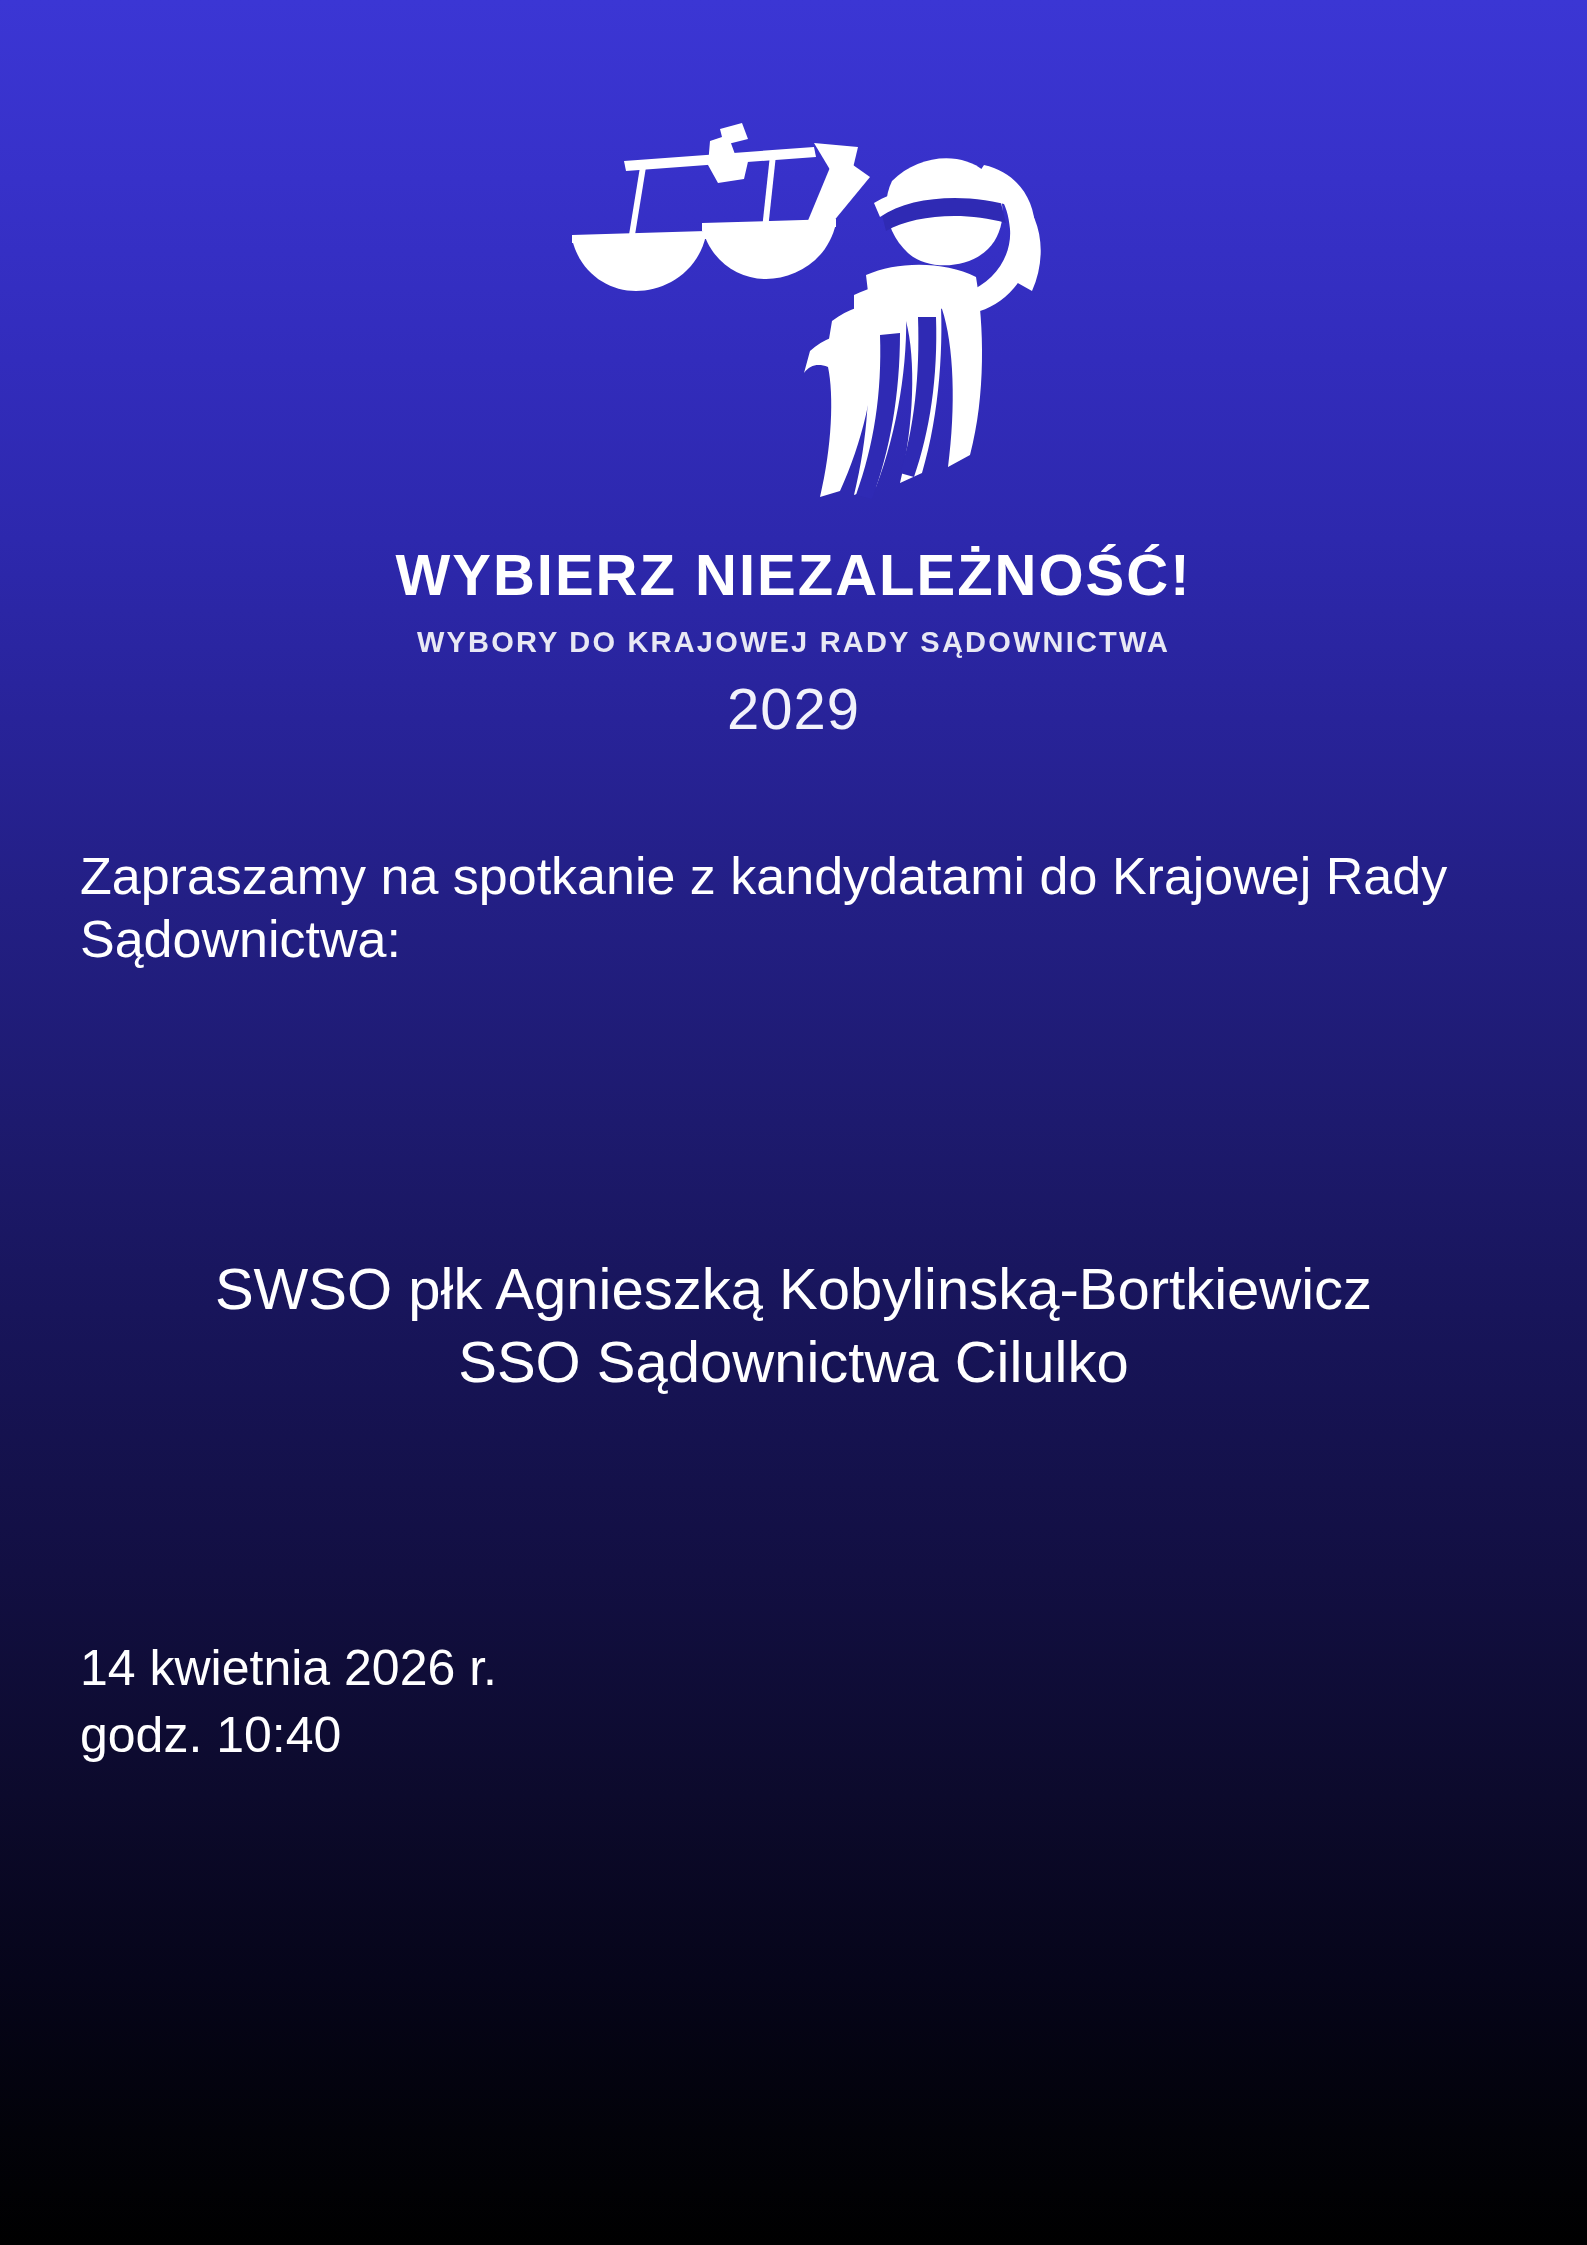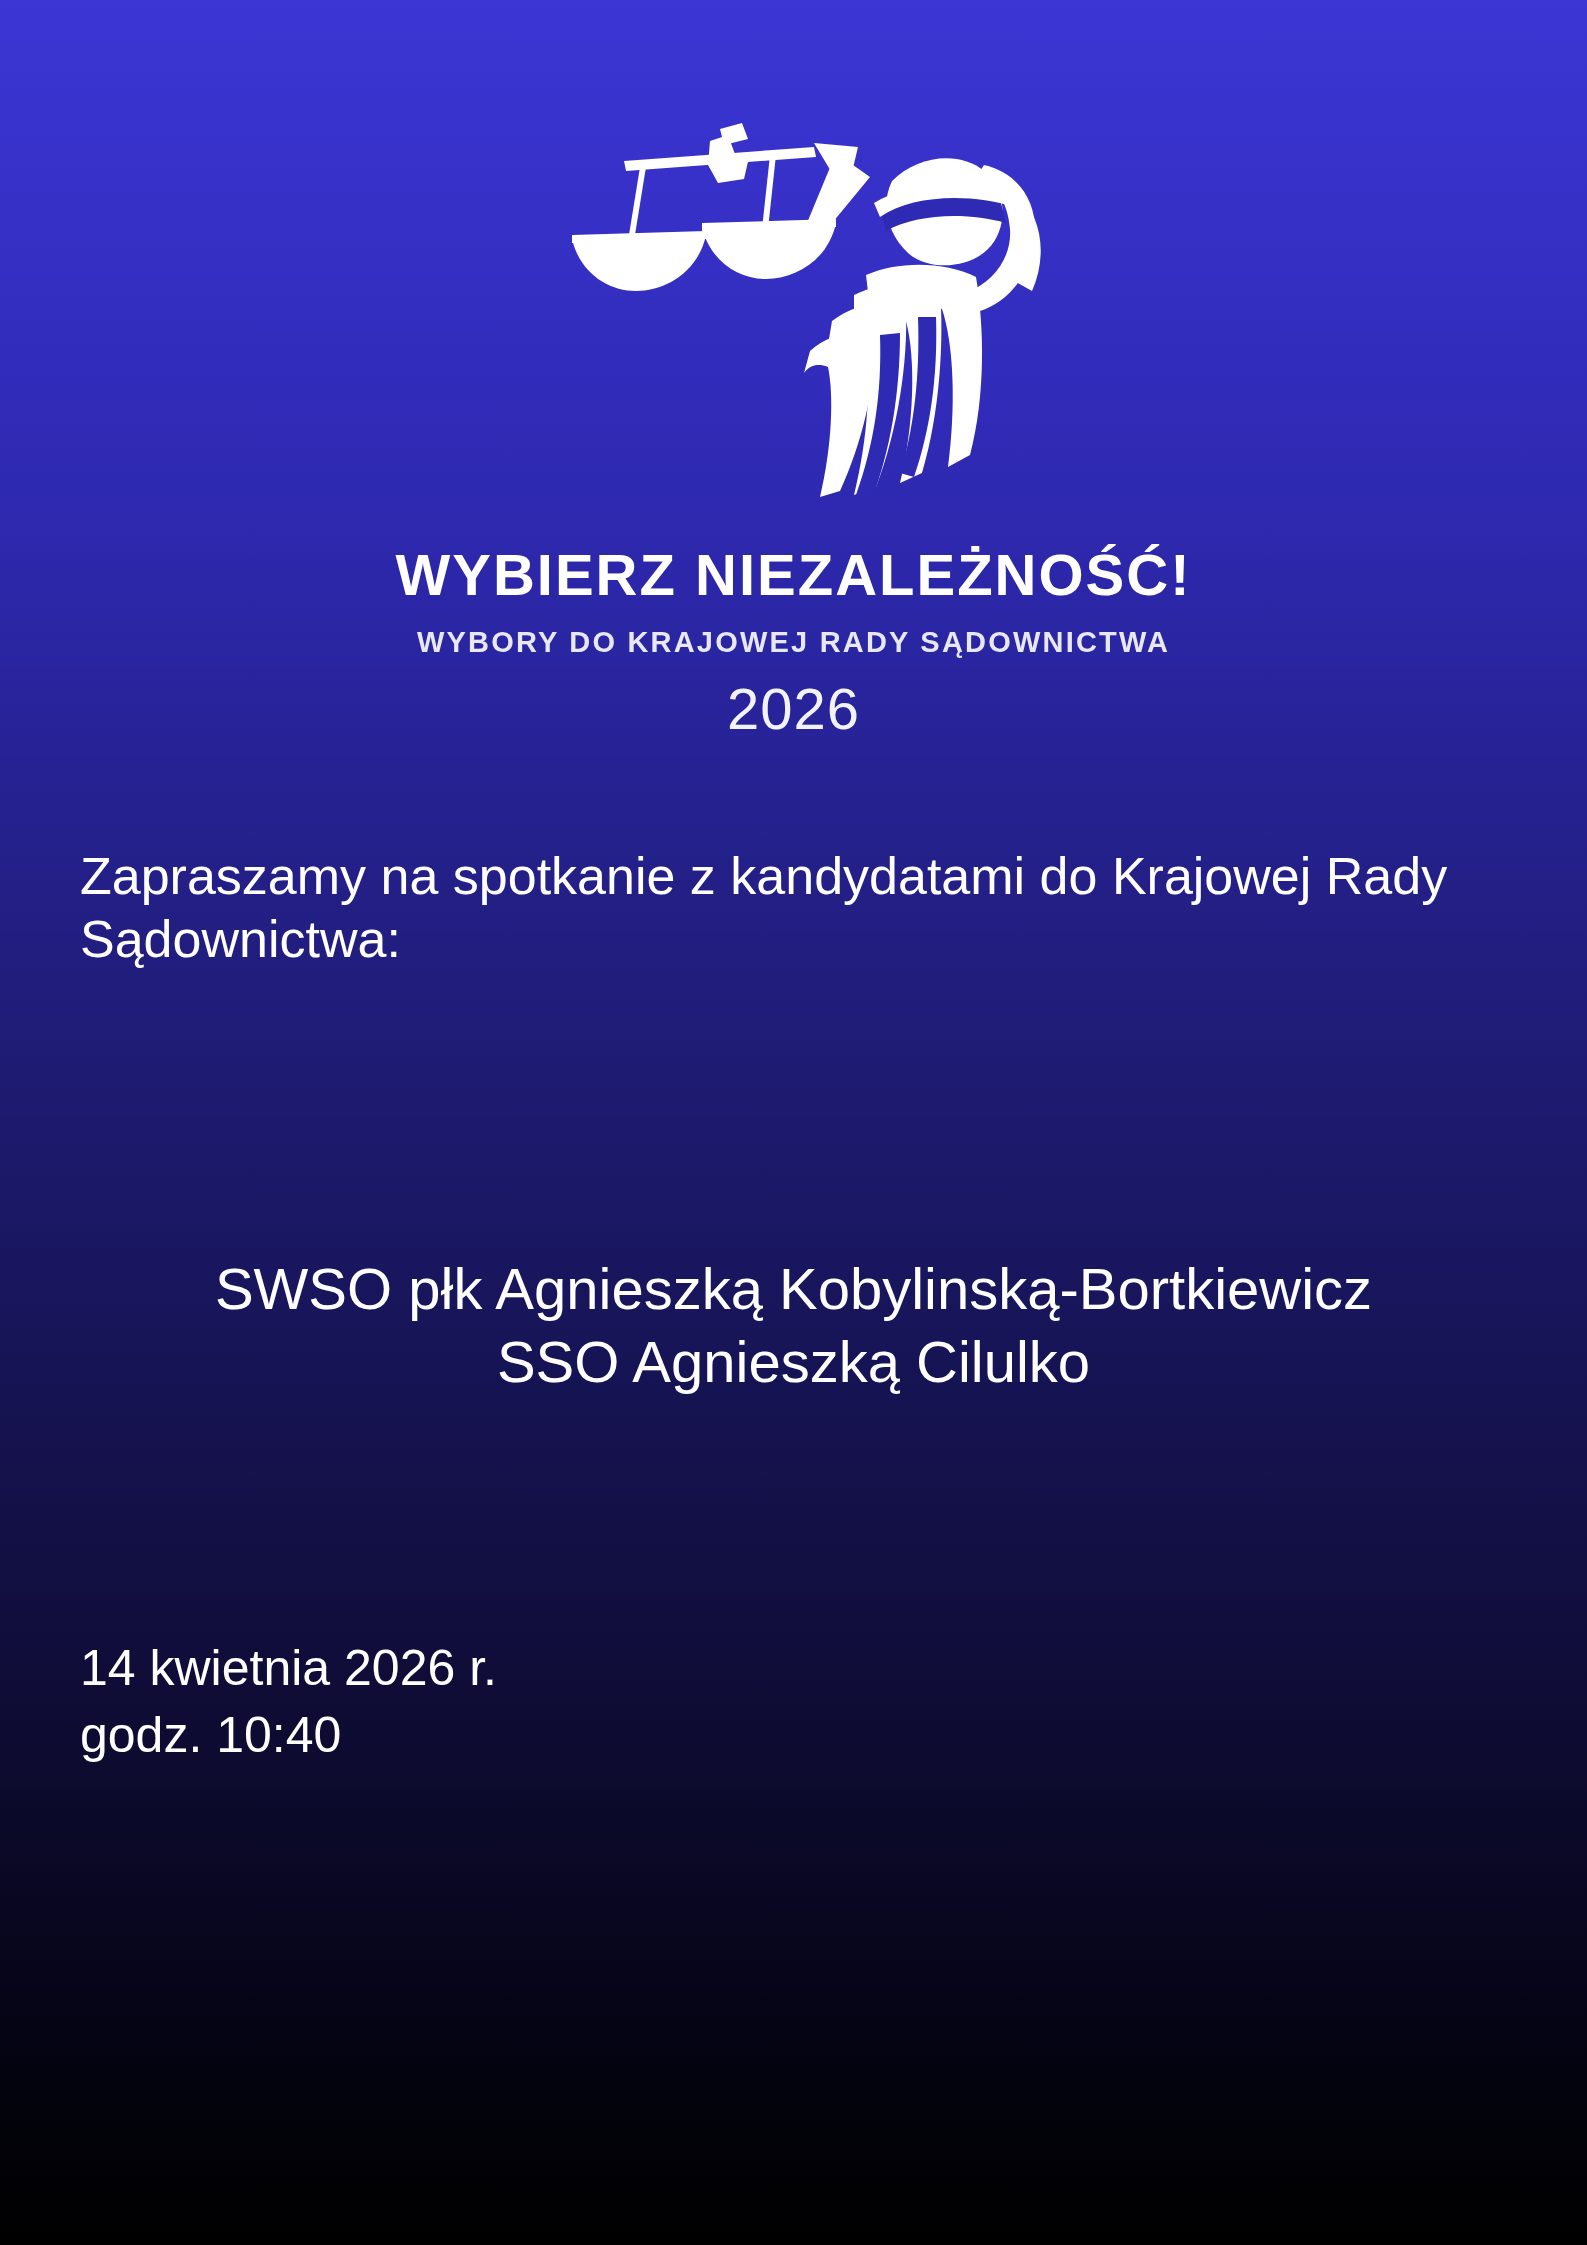--- a/index.html
+++ b/index.html
@@ -155,31 +155,31 @@
         <path d="M318 226 C342 208 370 204 392 212 C394 268 384 334 362 392 L340 400 C354 344 358 282 350 246 C336 240 324 240 314 250 Z"></path>
         <path d="M296 256 C316 238 342 234 360 242 C362 292 348 348 326 396 L306 402 C318 352 320 300 314 272 C304 268 296 270 290 278 Z"></path>
 
         <path d="M366 240 L386 238 C386 300 376 356 358 404 L342 400 C360 350 368 298 366 240 Z" fill="#2f2ab4"></path>
         <path d="M404 222 L422 222 C424 282 416 336 400 382 L386 378 C400 334 406 280 404 222 Z" fill="#2f2ab4"></path>
       </g>
     </svg>
 
     <div class="logo-title">WYBIERZ NIEZALEŻNOŚĆ!</div>
     <div class="logo-subtitle">WYBORY DO KRAJOWEJ RADY SĄDOWNICTWA</div>
-    <div class="logo-year">2026</div>
+    <div class="logo-year">2029</div>
   </div>
 
   <div class="invite">
     <span>Zapraszamy na spotkanie z kandydatami do</span>
     <span>Krajowej Rady Sądownictwa:</span>
   </div>
 
   <div class="candidates">
     <span>SWSO płk Agnieszką Kobylinską-Bortkiewicz</span>
-    <span class="line2">SSO Agnieszką Cilulko</span>
+    <span class="line2">SSO Sądownictwa Cilulko</span>
   </div>
 
   <div class="details">
     <span>14 kwietnia 2026 r.</span>
     <span>godz. 10:40</span>
   </div>
 
 </div>
 
 </body></html>

